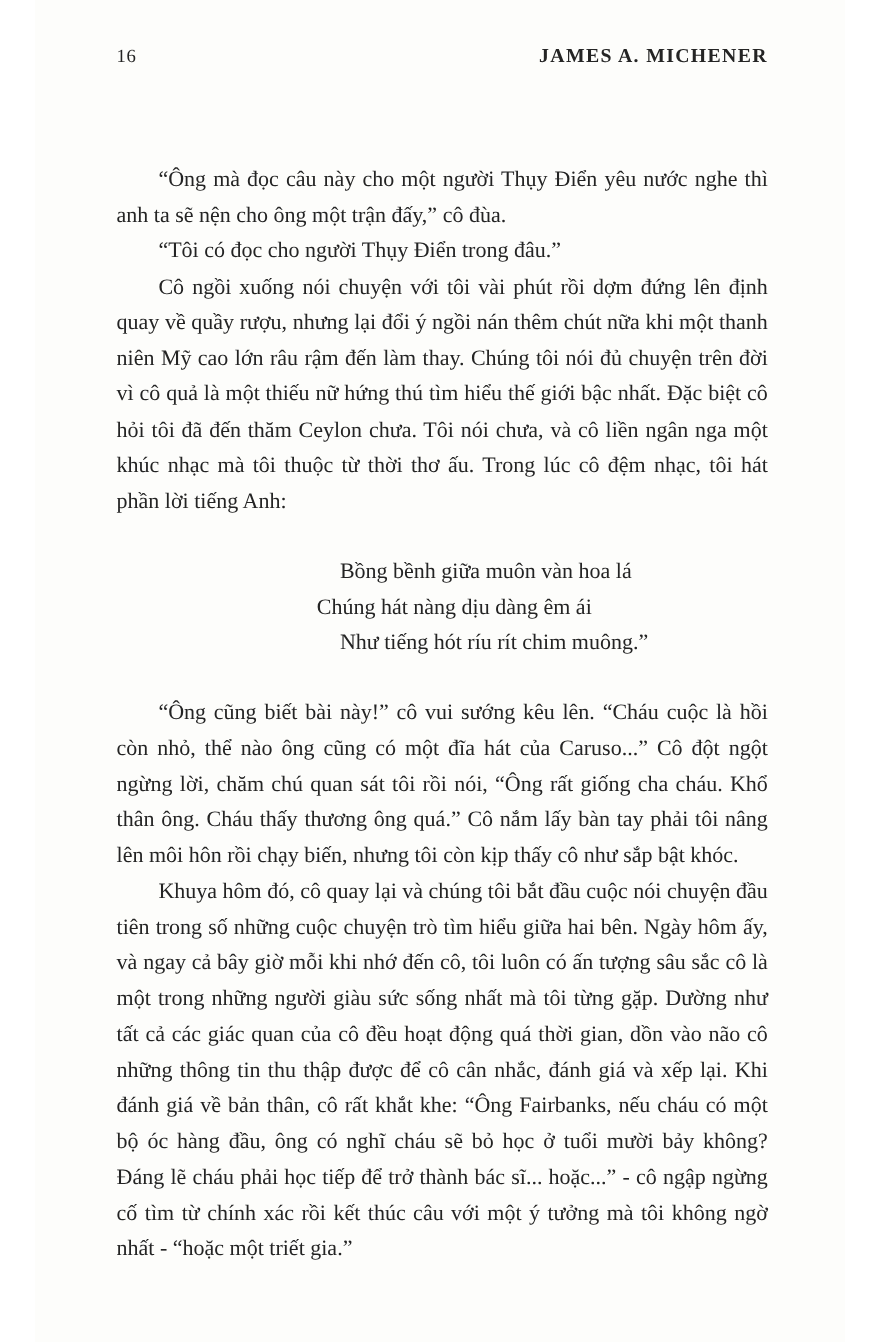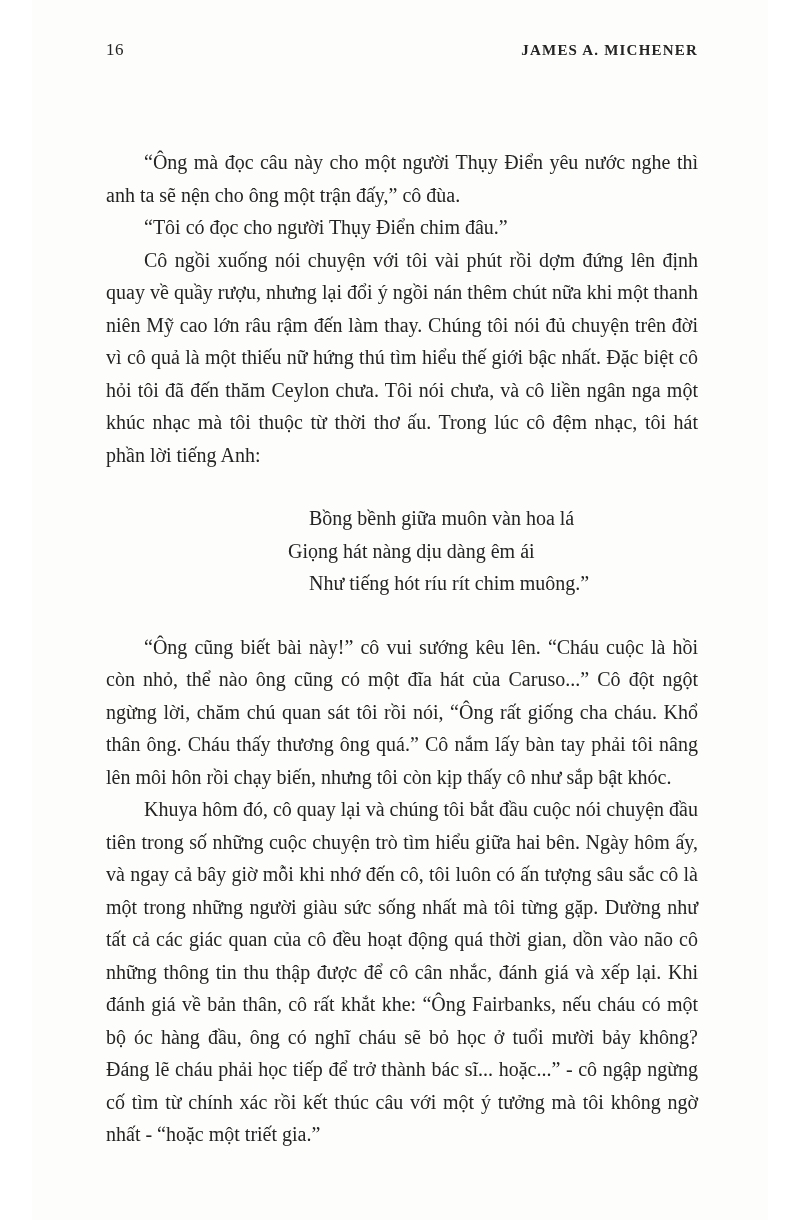--- a/index.html
+++ b/index.html
@@ -22,21 +22,21 @@
   .page-header {
     display: flex;
     justify-content: space-between;
     align-items: baseline;
   }
   .page-number {
     font-size: 17px;
     letter-spacing: 0.5px;
   }
   .running-head {
-    font-size: 15px;
+    font-size: 18px;
     letter-spacing: 1.2px;
     font-weight: bold;
   }
   .page-body {
     margin-top: 86px;
     font-size: 20px;
     line-height: 32.5px;
   }
   .page-body p {
     margin: 0;
@@ -58,25 +58,25 @@
 <body>
 
 <div class="page">
   <header class="page-header">
     <span class="page-number">16</span>
     <span class="running-head">JAMES A. MICHENER</span>
   </header>
 
   <main class="page-body">
     <p>“Ông mà đọc câu này cho một người Thụy Điển yêu nước nghe thì anh ta sẽ nện cho ông một trận đấy,” cô đùa.</p>
-    <p>“Tôi có đọc cho người Thụy Điển chim đâu.”</p>
+    <p>“Tôi có đọc cho người Thụy Điển trong đâu.”</p>
     <p>Cô ngồi xuống nói chuyện với tôi vài phút rồi dợm đứng lên định quay về quầy rượu, nhưng lại đổi ý ngồi nán thêm chút nữa khi một thanh niên Mỹ cao lớn râu rậm đến làm thay. Chúng tôi nói đủ chuyện trên đời vì cô quả là một thiếu nữ hứng thú tìm hiểu thế giới bậc nhất. Đặc biệt cô hỏi tôi đã đến thăm Ceylon chưa. Tôi nói chưa, và cô liền ngân nga một khúc nhạc mà tôi thuộc từ thời thơ ấu. Trong lúc cô đệm nhạc, tôi hát phần lời tiếng Anh:</p>
 
     <div class="poem">
       <div class="poem-line alt">Bồng bềnh giữa muôn vàn hoa lá</div>
-      <div class="poem-line">Giọng hát nàng dịu dàng êm ái</div>
+      <div class="poem-line">Chúng hát nàng dịu dàng êm ái</div>
       <div class="poem-line alt">Như tiếng hót ríu rít chim muông.”</div>
     </div>
 
     <p>“Ông cũng biết bài này!” cô vui sướng kêu lên. “Cháu cuộc là hồi còn nhỏ, thể nào ông cũng có một đĩa hát của Caruso...” Cô đột ngột ngừng lời, chăm chú quan sát tôi rồi nói, “Ông rất giống cha cháu. Khổ thân ông. Cháu thấy thương ông quá.” Cô nắm lấy bàn tay phải tôi nâng lên môi hôn rồi chạy biến, nhưng tôi còn kịp thấy cô như sắp bật khóc.</p>
     <p>Khuya hôm đó, cô quay lại và chúng tôi bắt đầu cuộc nói chuyện đầu tiên trong số những cuộc chuyện trò tìm hiểu giữa hai bên. Ngày hôm ấy, và ngay cả bây giờ mỗi khi nhớ đến cô, tôi luôn có ấn tượng sâu sắc cô là một trong những người giàu sức sống nhất mà tôi từng gặp. Dường như tất cả các giác quan của cô đều hoạt động quá thời gian, dồn vào não cô những thông tin thu thập được để cô cân nhắc, đánh giá và xếp lại. Khi đánh giá về bản thân, cô rất khắt khe: “Ông Fairbanks, nếu cháu có một bộ óc hàng đầu, ông có nghĩ cháu sẽ bỏ học ở tuổi mười bảy không? Đáng lẽ cháu phải học tiếp để trở thành bác sĩ... hoặc...” - cô ngập ngừng cố tìm từ chính xác rồi kết thúc câu với một ý tưởng mà tôi không ngờ nhất - “hoặc một triết gia.”</p>
   </main>
 </div>
 
 </body></html>

